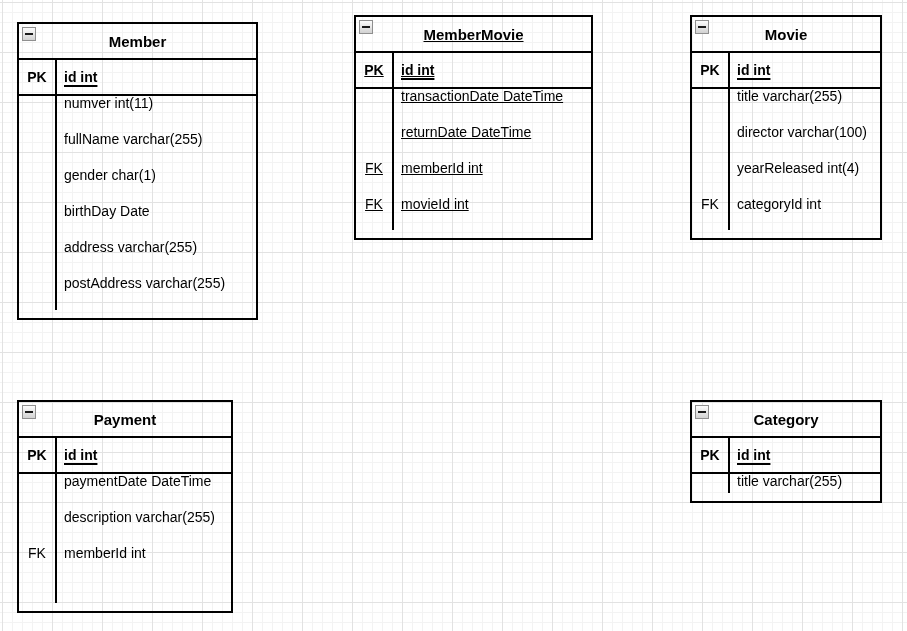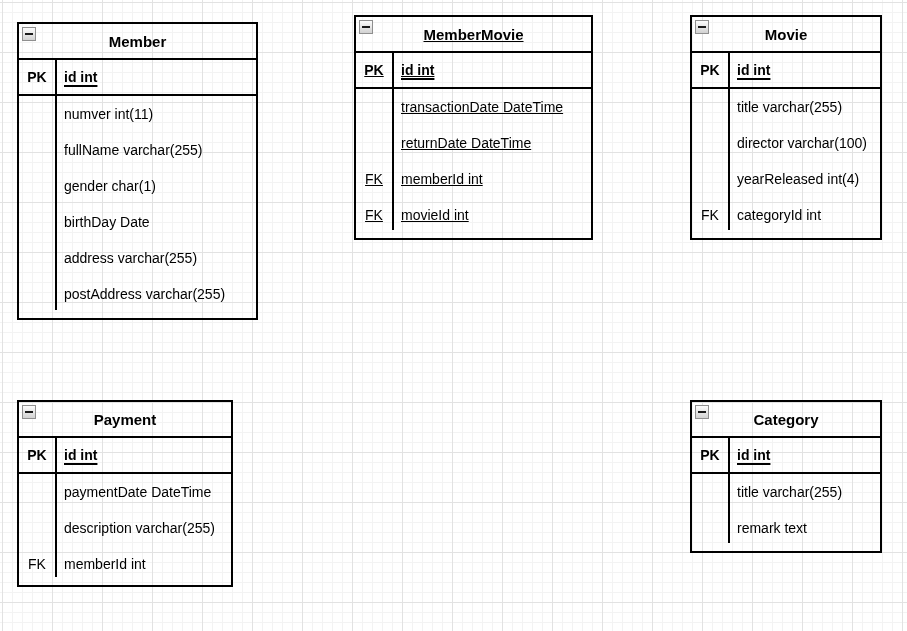--- a/index.html
+++ b/index.html
@@ -35,21 +35,21 @@
     border:1px solid #8f8f8f;
     background:linear-gradient(180deg,#fcfcfc 0%,#d2d2d2 100%);
     display:flex;align-items:center;justify-content:center;
     cursor:pointer;
   }
   .collapse-btn::after{content:"";display:block;width:8px;height:2px;background:#1a1a1a;}
   .er-pk-row{
     height:34px;border-bottom:2px solid var(--stroke,#000);
     display:flex;align-items:center;
   }
-  .er-row{height:36px;display:flex;align-items:center;}
+  .er-row{height:36px;display:flex;align-items:flex-start;}
   .er-key{
     flex:0 0 36px;width:36px;text-align:center;
     font-size:14px;line-height:1;
   }
   .er-key.pk{font-weight:bold;}
   .er-field{
     padding-left:9px;font-size:14px;line-height:1;white-space:nowrap;
   }
   .er-field.pk{
     font-weight:bold;
@@ -149,21 +149,21 @@
       <div class="er-row">
         <span class="er-key"></span>
         <span class="er-field">yearReleased int(4)</span>
       </div>
       <div class="er-row">
         <span class="er-key">FK</span>
         <span class="er-field">categoryId int</span>
       </div>
       <span class="col-divider"></span>
     </div>
-    <div class="er-table" style="left: 17px; top: 400px; width: 216px; height: 187px;">
+    <div class="er-table" style="left: 17px; top: 400px; width: 216px; height: 213px;">
       <div class="er-title-row">
         <span class="collapse-btn"></span>
         <span class="er-title">Payment</span>
       </div>
       <div class="er-pk-row">
         <span class="er-key pk">PK</span>
         <span class="er-field pk">id int</span>
       </div>
       <div class="er-row">
         <span class="er-key"></span>
@@ -172,21 +172,21 @@
       <div class="er-row">
         <span class="er-key"></span>
         <span class="er-field">description varchar(255)</span>
       </div>
       <div class="er-row">
         <span class="er-key">FK</span>
         <span class="er-field">memberId int</span>
       </div>
       <span class="col-divider"></span>
     </div>
-    <div class="er-table" style="left: 690px; top: 400px; width: 192px; height: 153px;">
+    <div class="er-table" style="left: 690px; top: 400px; width: 192px; height: 103px;">
       <div class="er-title-row">
         <span class="collapse-btn"></span>
         <span class="er-title">Category</span>
       </div>
       <div class="er-pk-row">
         <span class="er-key pk">PK</span>
         <span class="er-field pk">id int</span>
       </div>
       <div class="er-row">
         <span class="er-key"></span>

